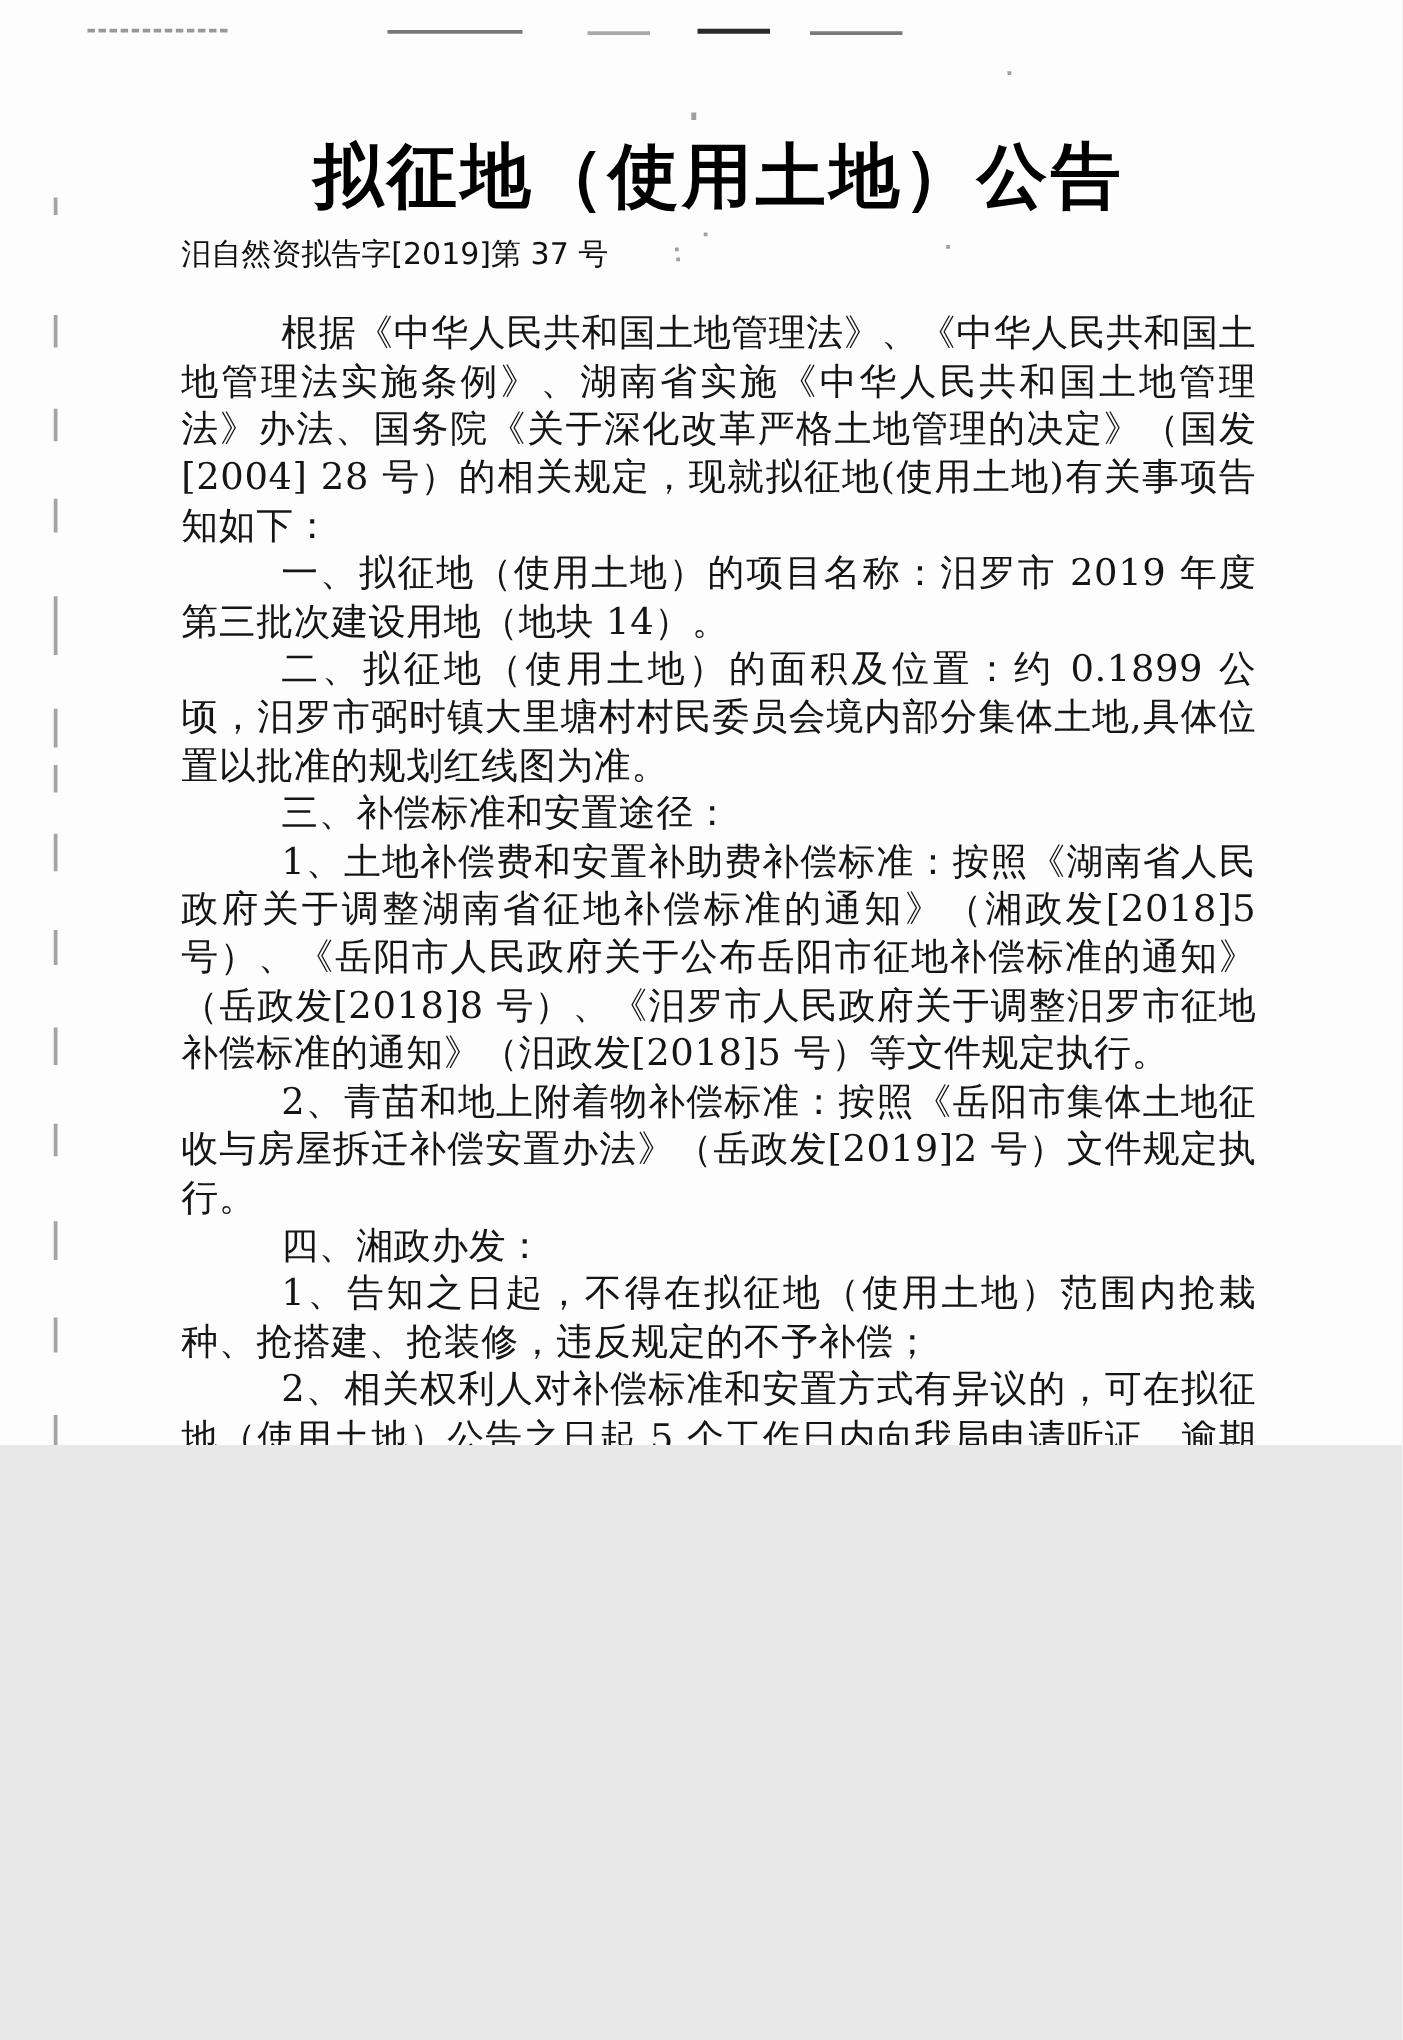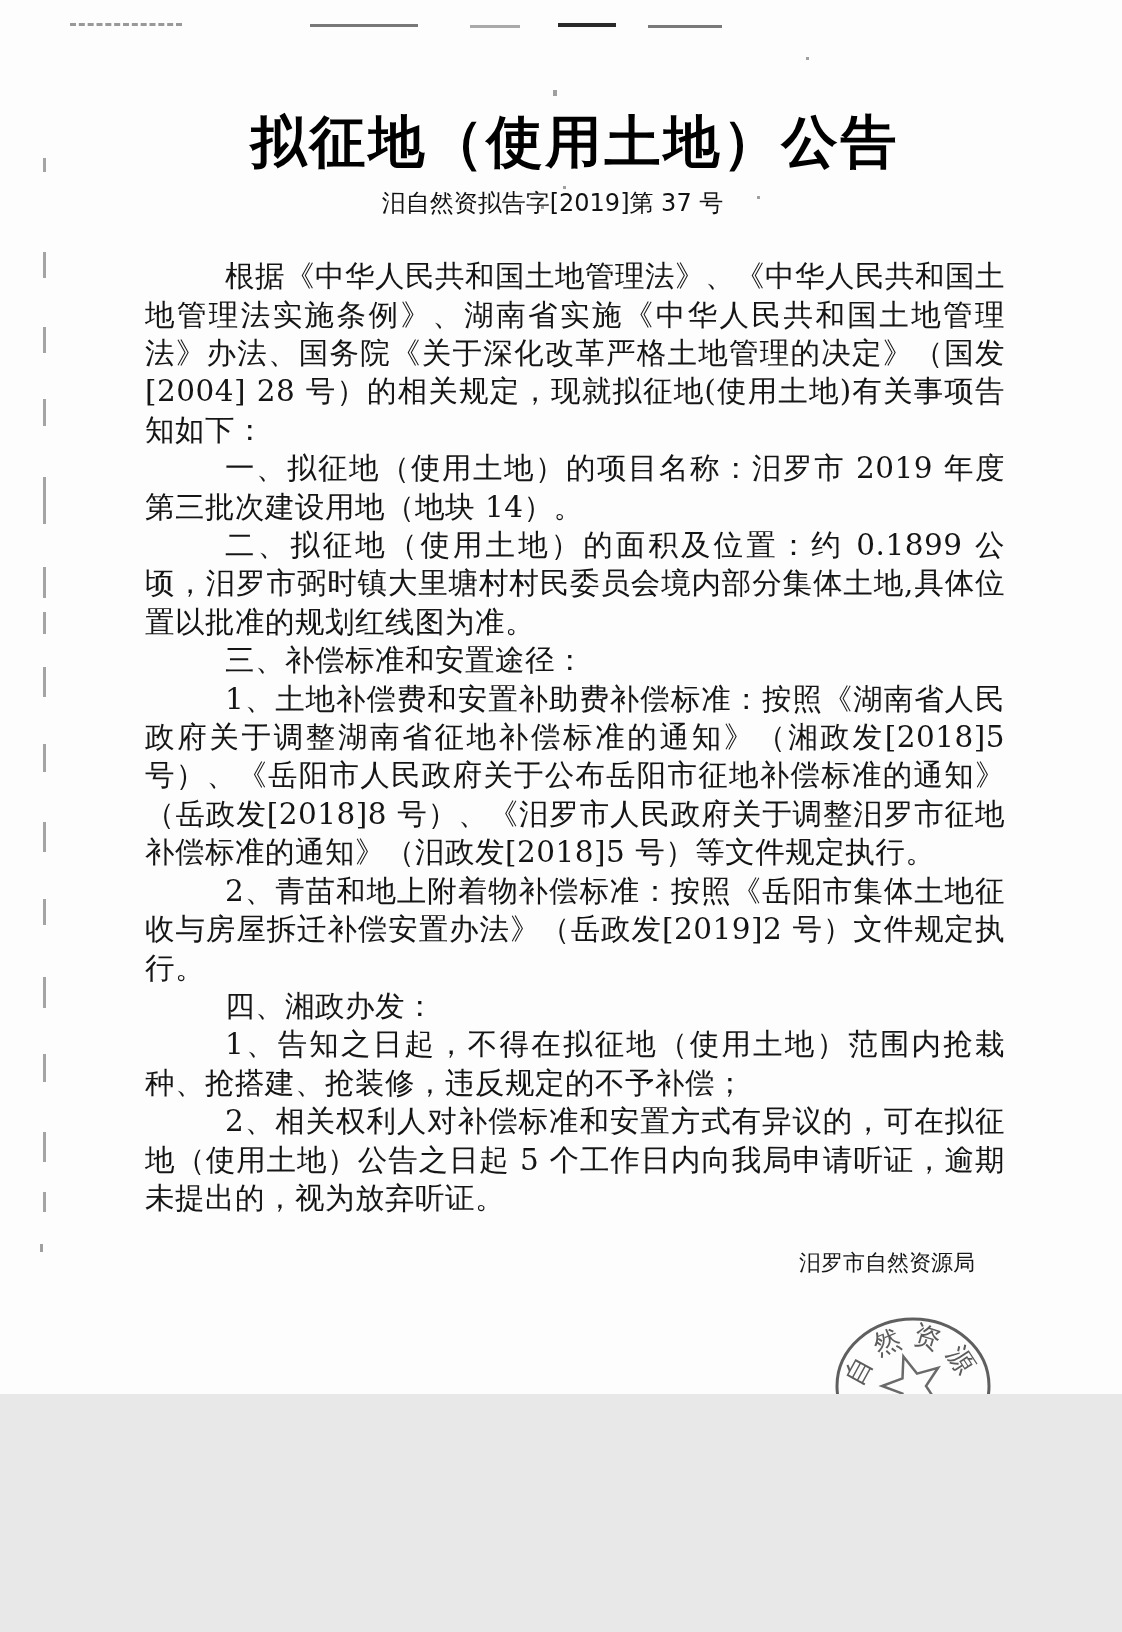--- a/index.html
+++ b/index.html
@@ -1,44 +1,44 @@
 <!DOCTYPE html>
 <html lang="zh"><head>
 <meta charset="utf-8">
 <style>
   html,body{margin:0;padding:0;background:#e8e8e8;}
   .page{
     position:relative;
-    width:1122px;height:1394px;
+    width:1122px;height:1156px;
     margin:0 auto;
     background:#fdfdfd;
     overflow:hidden;
     font-family:"DejaVu Serif","Liberation Serif",serif;
     color:#141414;
   }
   .content{position:relative;padding:0 117px 0 145px;}
   .title{
     margin:0;padding-top:108px;
     text-align:center;
     font-family:"DejaVu Sans","Liberation Sans",sans-serif;
     font-weight:900;
     font-size:56px;
     letter-spacing:3px;
     color:#000;
     line-height:1.2;
   }
   .doc-number{
     margin-top:12px;
-    text-align:center;
+    text-align:left;
     padding-right:45px;
     font-size:24px;
     font-family:"DejaVu Sans","Liberation Sans",sans-serif;
     color:#111;
   }
-  .body-text{margin-top:38px;}
+  .body-text{margin-top:28px;}
   .body-text p{
     margin:0;
     font-size:29.5px;
     line-height:38.4px;
     text-align:justify;
     text-indent:80px;
     letter-spacing:0.5px;
     color:#151515;
   }
   .signature{

